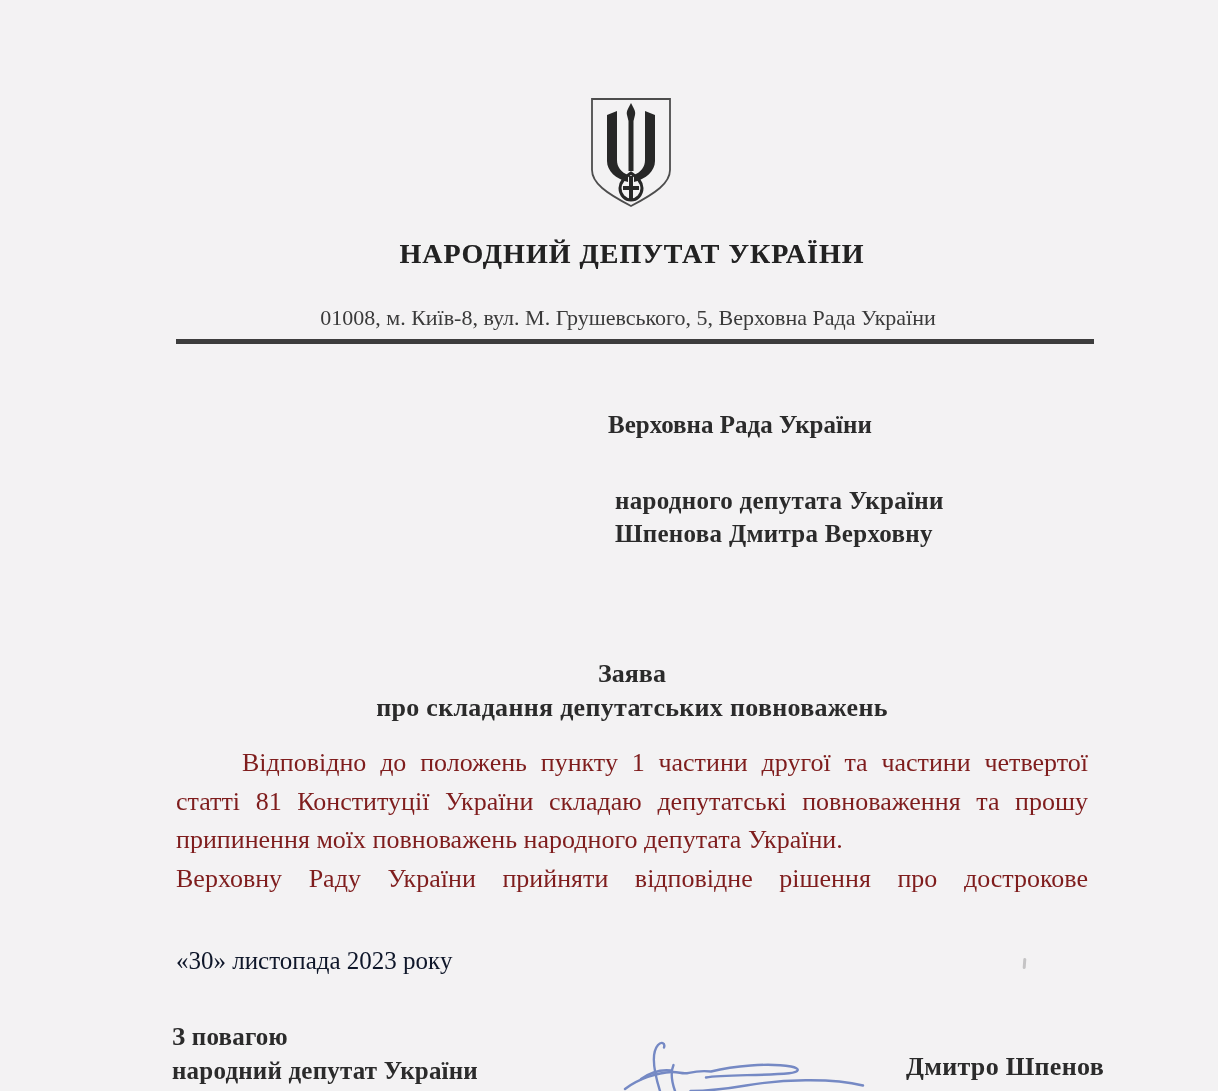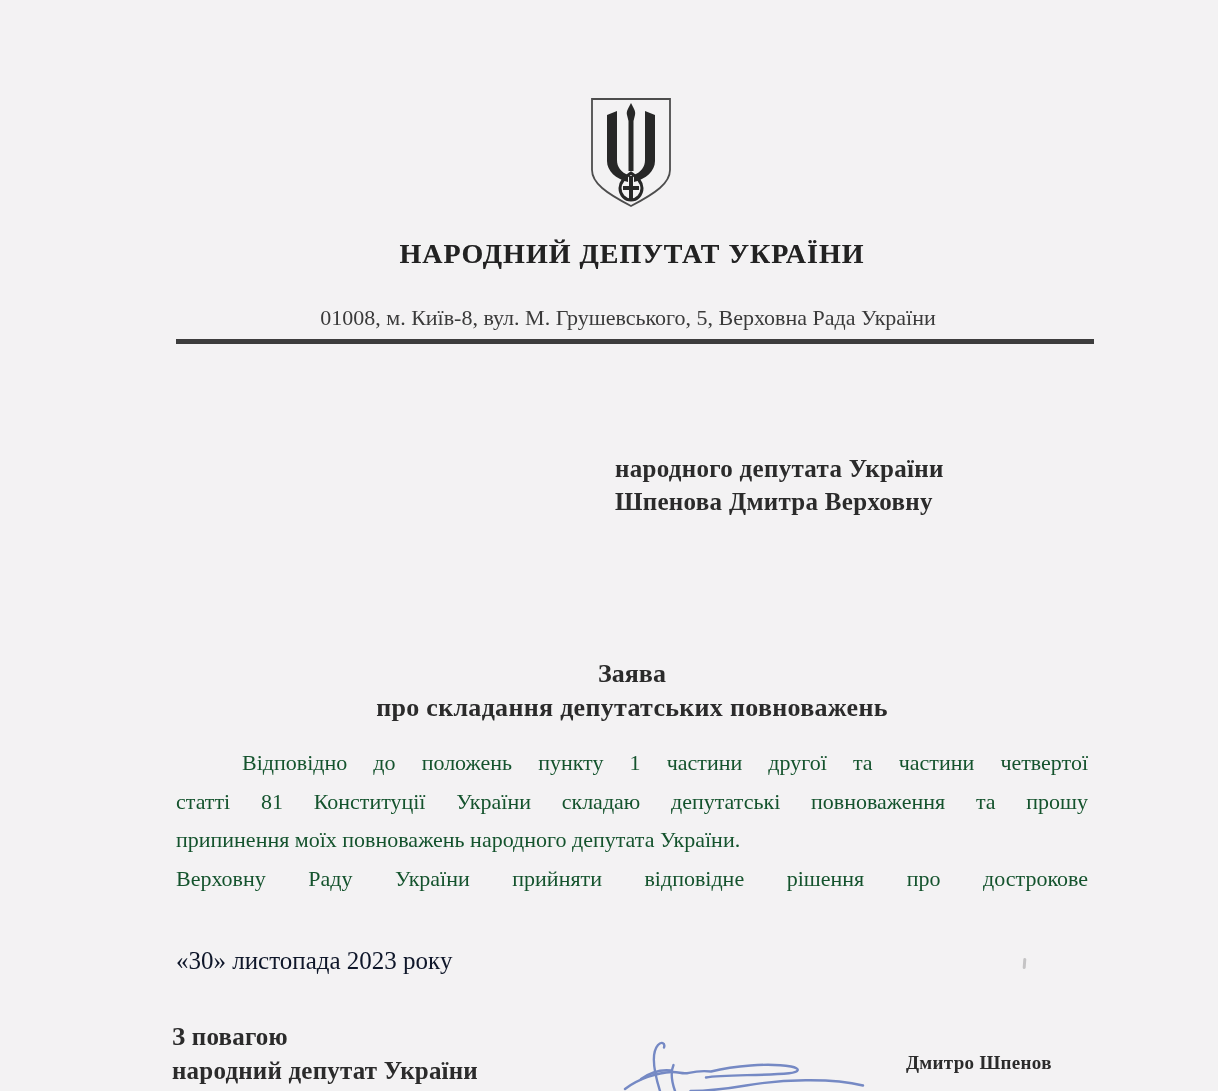--- a/index.html
+++ b/index.html
@@ -26,32 +26,32 @@
     background:#3d3d3d; border-bottom:2px solid rgba(60,60,60,0.12);
   }
   .addressee { left:608px; top:409px; width:420px; }
   .addr1 { font-size:25px; font-weight:bold; line-height:32px; }
   .addr-gap { height:43px; }
   .addr2,.addr3 { font-size:25px; font-weight:bold; line-height:33px; letter-spacing:0.3px;margin-left:7px; }
   .title-block { left:176px; top:657px; width:912px; text-align:center; }
   .st-title { font-size:26px; font-weight:bold; line-height:33px; }
   .st-subtitle { font-size:26px; font-weight:bold; line-height:36px; letter-spacing:0.3px; }
   .body-block { left:176px; top:744px; width:912px; }
-  .bline { font-size:22px; line-height:38.5px; color:#14532d; white-space:normal; }
+  .bline { font-size:26px; line-height:38.5px; color:#7f1d1d; white-space:normal; }
   .jl { text-align:justify; text-align-last:justify; }
   .indent { text-indent:66px; }
   .date-line { left:176px; top:947px; font-size:25px; color:#0f172a; }
   .speck {
     left:1023px; top:958px; width:3px; height:11px;
     background:rgba(80,80,80,0.28); border-radius:2px; transform:rotate(4deg);
   }
   .closing { left:172px; top:1020px; }
   .close1,.close2 { font-size:25px; font-weight:bold; line-height:34px; letter-spacing:0.2px; }
   .signature { left:605px; top:1038px; width:270px; height:53px; }
-  .signer-name { left:906px; top:1052px; font-size:19px; font-weight:bold; letter-spacing:0.3px; }
+  .signer-name { left:906px; top:1052px; font-size:26px; font-weight:bold; letter-spacing:0.3px; }
 </style>
 </head>
 <body>
 
 <div class="canvas">
 
   <svg class="abs emblem" viewBox="0 0 92 117" xmlns="http://www.w3.org/2000/svg">
     <path d="M7 5 H85 V76 C85 89 71 99 46 112 C21 99 7 89 7 76 Z" fill="none" stroke="#4d4d4d" stroke-width="1.8"></path>
     <g fill="#272727">
       <path d="M46 9 C48.5 14 51 17 50 21 L48.5 27 L48.5 77 L43.5 77 L43.5 27 L42 21 C41 17 43.5 14 46 9 Z"></path>
@@ -61,20 +61,21 @@
       <rect x="38" y="92" width="16" height="4"></rect>
     </g>
     <path d="M46 79 C53 84 57 88 57 94 C57 101 52 106 46 106 C40 106 35 101 35 94 C35 88 39 84 46 79 Z" fill="none" stroke="#272727" stroke-width="3"></path>
   </svg>
 
   <div class="abs head-title">НАРОДНИЙ ДЕПУТАТ УКРАЇНИ</div>
   <div class="abs head-address">01008, м. Київ-8, вул. М. Грушевського, 5, Верховна Рада України</div>
   <div class="abs head-rule"></div>
 
   <div class="abs addressee">
+    <div class="addr1">Верховна Рада України</div>
     <div class="addr-gap"></div>
     <div class="addr2">народного депутата України</div>
     <div class="addr3">Шпенова Дмитра Верховну</div>
   </div>
 
   <div class="abs title-block">
     <div class="st-title">Заява</div>
     <div class="st-subtitle">про складання депутатських повноважень</div>
   </div>
 

